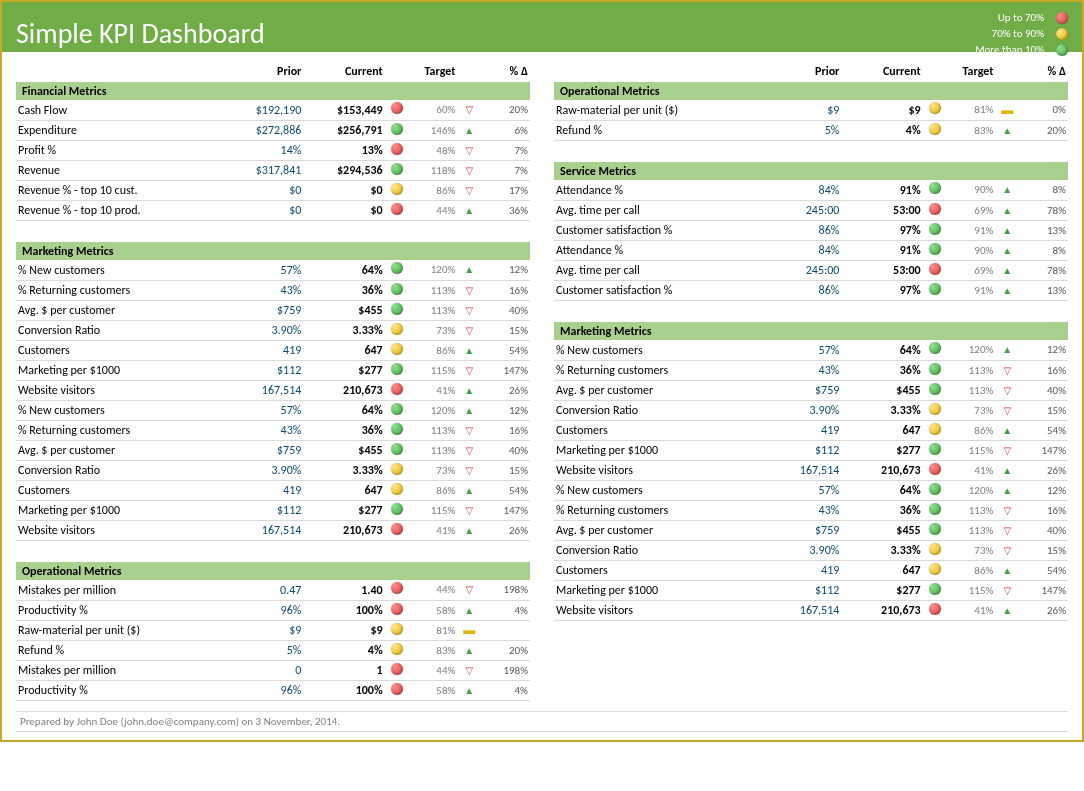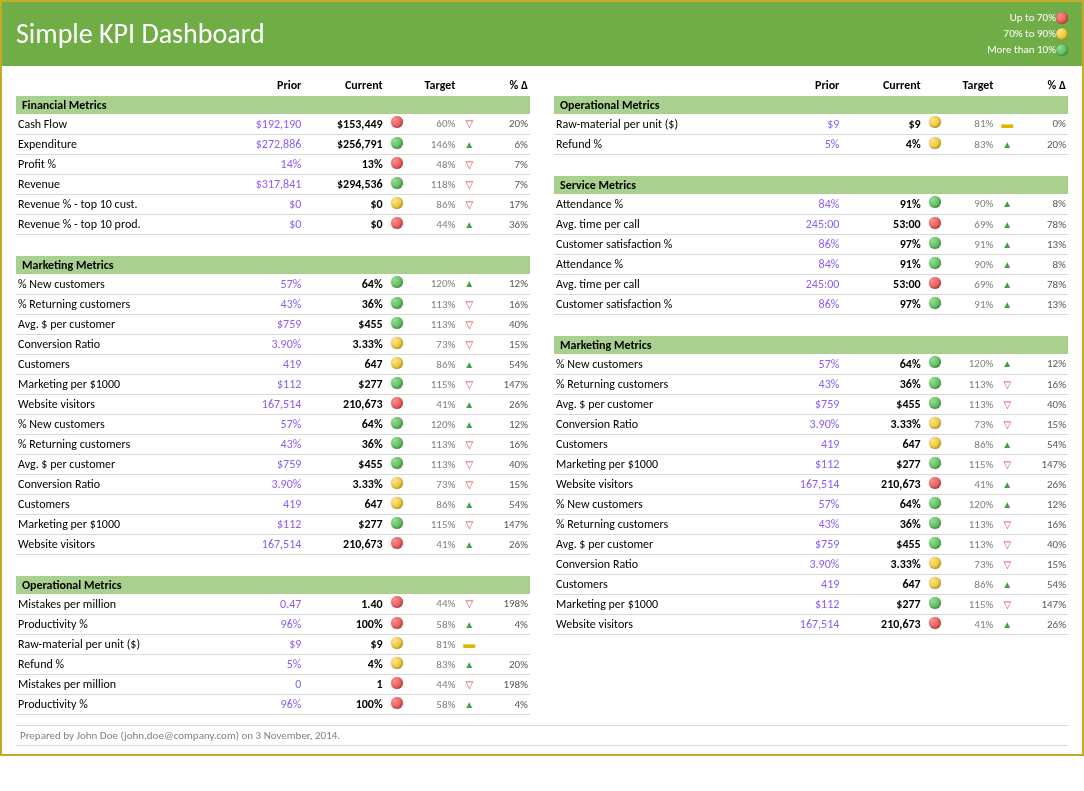--- a/index.html
+++ b/index.html
@@ -10,29 +10,29 @@
     width: 1084px;
     border: 2px solid #c5aa27;
   }
   .header {
     background: #70ad47;
     color: #fff;
     display: flex;
     justify-content: space-between;
     align-items: flex-start;
     padding: 8px 14px 14px 14px;
-    height: 64px;
+    height: 50px;
   }
   .title {
     font-size: 28px;
     font-weight: 300;
     margin-top: 6px;
   }
   .legend { font-size: 11px; }
-  .legend-row { display:flex; justify-content:flex-end; align-items:center; gap:0; line-height:16px;}
+  .legend-row { display:flex; justify-content:flex-end; align-items:center; gap:12px; line-height:16px;}
   .dot {
     width:12px;height:12px;border-radius:50%;display:inline-block;
     box-shadow: inset -1px -1px 2px rgba(0,0,0,0.25), 0 0 1px rgba(0,0,0,0.4);
   }
   .dot.red{background:radial-gradient(circle at 30% 30%, #ff8b8b, #d83b3b);}
   .dot.yellow{background:radial-gradient(circle at 30% 30%, #ffe28a, #e0b500);}
   .dot.green{background:radial-gradient(circle at 30% 30%, #8fe08f, #3fa33f);}
   .content {
     display:flex;
     gap: 24px;
@@ -55,21 +55,21 @@
     font-size:12px;
   }
   tr.section td[colspan]{border-bottom:none;}
   tr.metric td {
     border-bottom:1px solid #d9d9d9;
     padding:1px 2px;
     height:20px;
     vertical-align:middle;
   }
   td.name{padding-left:18px;color:#000;}
-  td.prior{text-align:right;color:#8b5cf6;}
+  td.prior{text-align:right;color:#0c4a6e;}
   td.current{text-align:right;font-weight:700;color:#000;}
   td.dotcell{text-align:center;}
   td.target{text-align:right;color:#7f7f7f;font-size:11px;}
   td.arrcell{text-align:center;font-size:10px;}
   td.delta{text-align:right;font-size:11px;color:#595959; padding-right:4px;}
   .arr-up{color:#3fa33f;}
   .arr-down{color:#d83b3b;}
   .arr-flat{color:#e0b500;font-size:12px;font-weight:700;}
   .spacer td{height:22px;border:none;}
   .footer{

